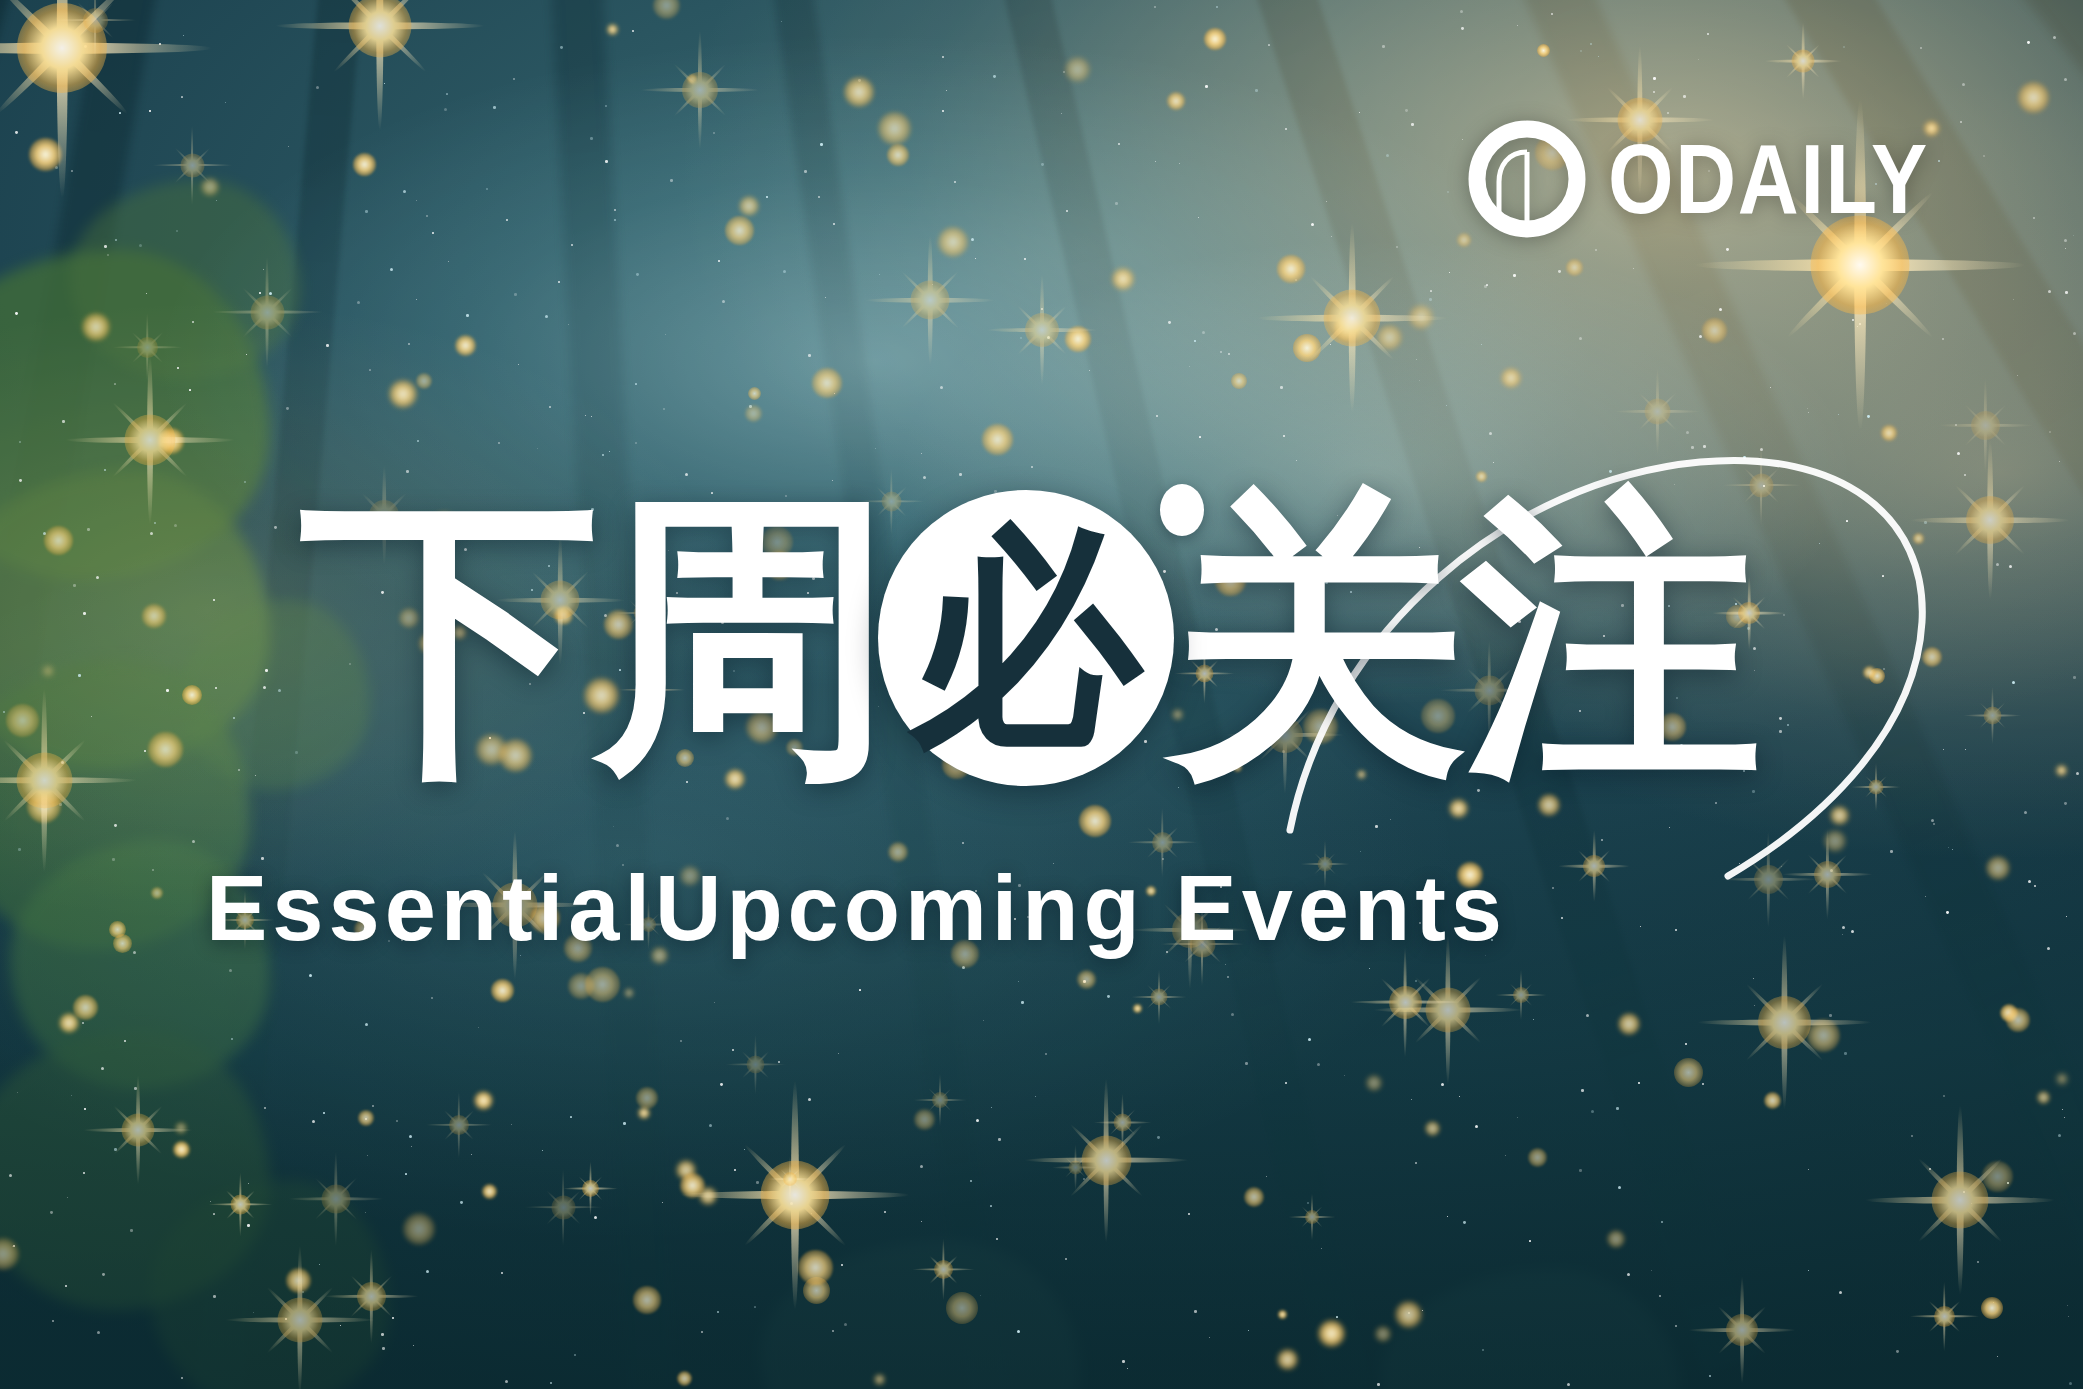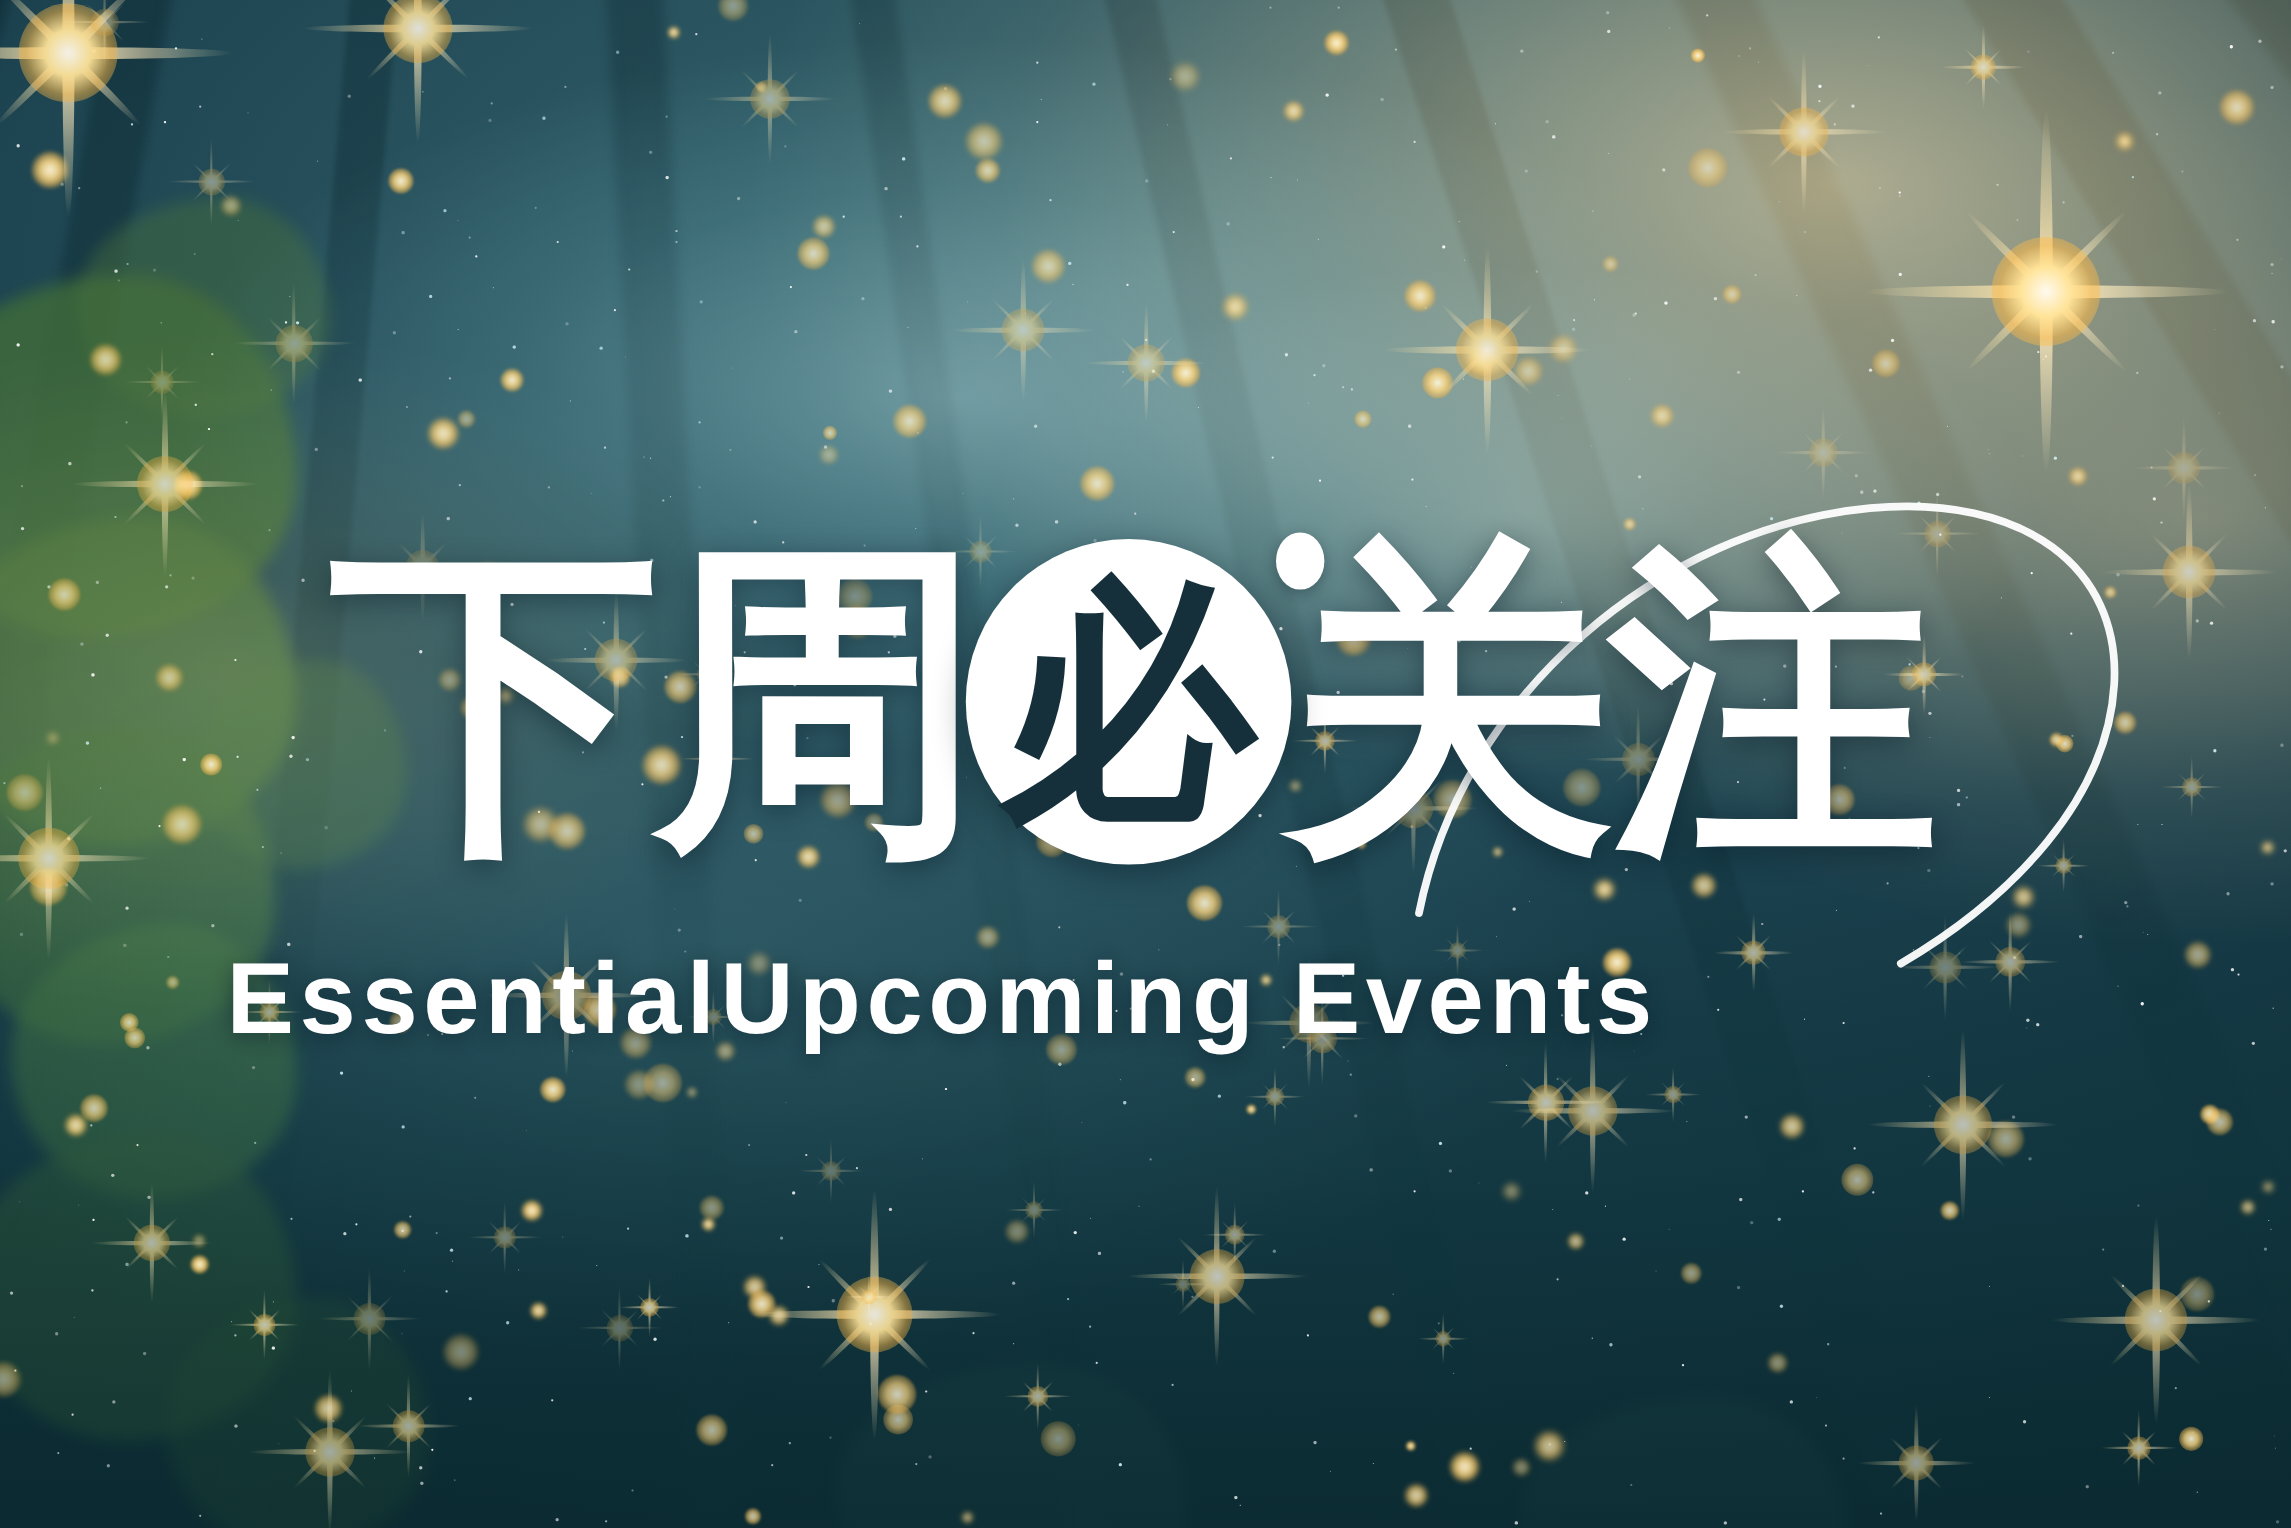--- a/index.html
+++ b/index.html
@@ -1417,14 +1417,22 @@
 
     <span class="badge">
       <span class="disc"></span>
       <span class="glyph">必</span>
       <span class="pip"></span>
     </span>
 
     <span class="cjk">关注</span>
   </div>
 
+  <div id="logo">
+    <svg class="logo-mark" viewBox="0 0 118 118">
+      <circle cx="59" cy="59" r="50" fill="none" stroke="#ffffff" stroke-width="17"></circle>
+      <path d="M59 32 L59 102" stroke="#ffffff" stroke-width="5" fill="none" stroke-linecap="butt"></path>
+      <path d="M59 32 C 40 32, 31 46, 31 62 L31 102" stroke="#ffffff" stroke-width="5" fill="none"></path>
+    </svg>
+    <span class="logo-word">ODAILY</span>
+  </div>
 
 </div>
 
 </body></html>

